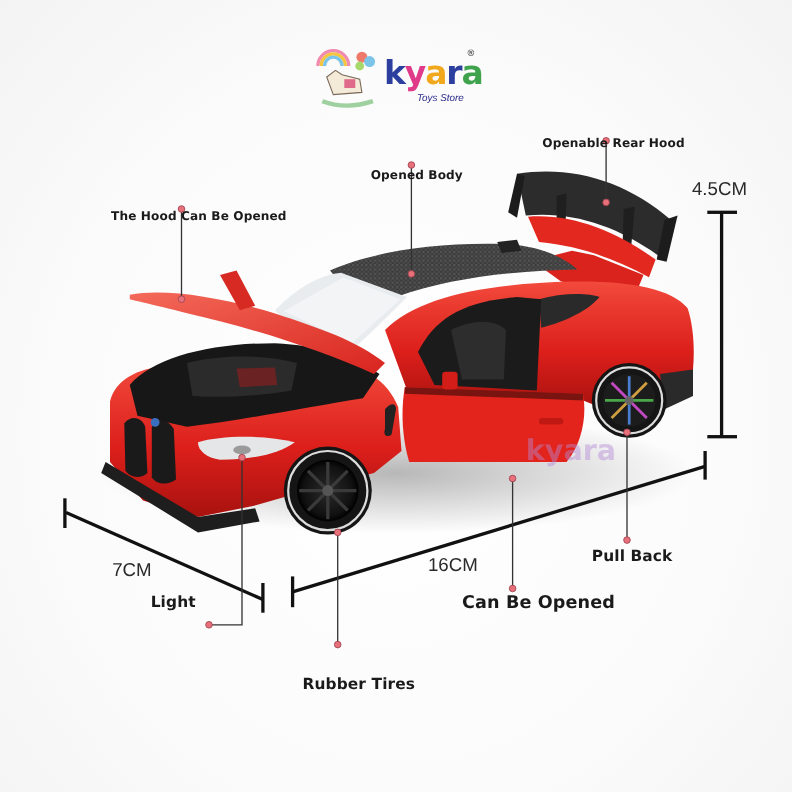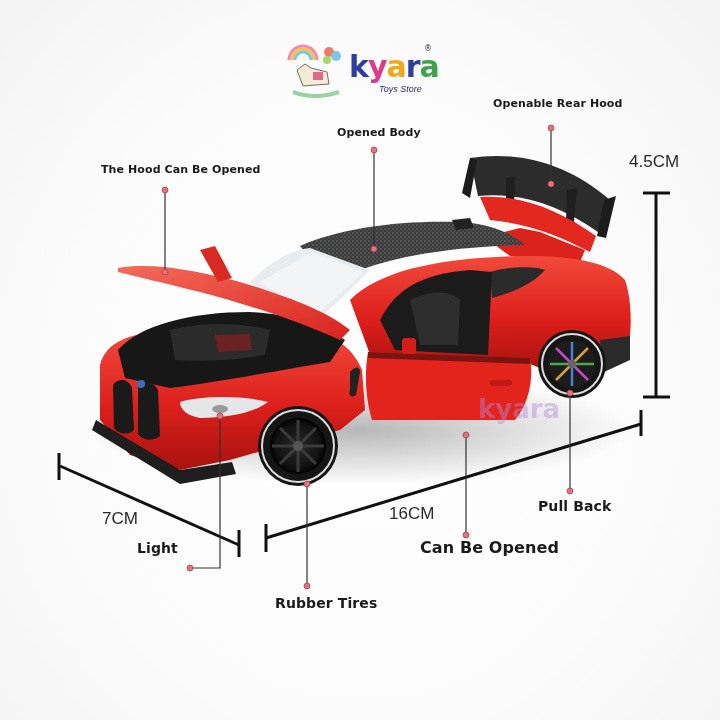--- a/index.html
+++ b/index.html
@@ -1,20 +1,20 @@
 <!DOCTYPE html>
 <html><head>
 <meta charset="utf-8">
 <style>
   html, body { margin: 0; padding: 0; background: #ffffff; }
   body { width: 720px; height: 720px; overflow: hidden; position: relative; font-family: "DejaVu Sans", sans-serif; }
   .stage { position: absolute; left: 0; top: 0; width: 720px; height: 720px; background: radial-gradient(ellipse at 50% 55%, #ffffff 0%, #fbfbfb 60%, #f3f3f3 100%); }
   svg.scene { position: absolute; left: 0; top: 0; }
   .callout { position: absolute; font-family: "DejaVu Sans", sans-serif; font-weight: bold; color: #1a1a1a; white-space: nowrap; letter-spacing: 0.1px; }
-  .callout.small { font-size: 11px; }
+  .callout.small { font-size: 11px; margin-top: 27px; }
   .callout.big { font-size: 14px; }
   .dim { position: absolute; font-family: "Liberation Sans", sans-serif; font-size: 17px; color: #2a2a2a; white-space: nowrap; }
   .logo { position: absolute; left: 283px; top: 42px; width: 160px; height: 62px; }
   .logo-word { position: absolute; left: 66px; top: 8px; font-family: "DejaVu Sans", sans-serif; font-weight: bold; font-size: 30px; letter-spacing: -1px; line-height: 34px; }
   .logo-word span { display: inline-block; }
   .logo-sub { position: absolute; left: 96px; top: 42px; font-family: Liberation Sans, sans-serif; font-style: italic; font-size: 9px; color: #2a2a8a; }
   .logo-reg { position: absolute; left: 141px; top: 2px; font-size: 8px; color: #333; font-family: "DejaVu Sans", sans-serif; }
 </style>
 </head>
 <body>
@@ -192,19 +192,19 @@
     <div class="logo-reg">®</div>
     <div class="logo-sub">Toys Store</div>
   </div>
 
   <div class="callout small" style="left:101px; top:163px;">The Hood Can Be Opened</div>
   <div class="callout small" style="left:337px; top:126px;">Opened Body</div>
   <div class="callout small" style="left:493px; top:97px;">Openable Rear Hood</div>
   <div class="callout big" style="left:420px; top:538px; font-size:16px;">Can Be Opened</div>
   <div class="callout big" style="left:538px; top:498px;">Pull Back</div>
   <div class="callout big" style="left:137px; top:540px;">Light</div>
-  <div class="callout big" style="left:275px; top:595px;">Rubber Tires</div>
-
-  <div class="dim" style="left:629px; top:152px;">4.5CM</div>
+  <div class="callout big" style="left:275px; top:614px;">Rubber Tires</div>
+
+  <div class="dim" style="left:629px; top:162px;">4.5CM</div>
   <div class="dim" style="left:102px; top:509px;">7CM</div>
   <div class="dim" style="left:389px; top:504px;">16CM</div>
 
 </div>
 
 </body></html>

